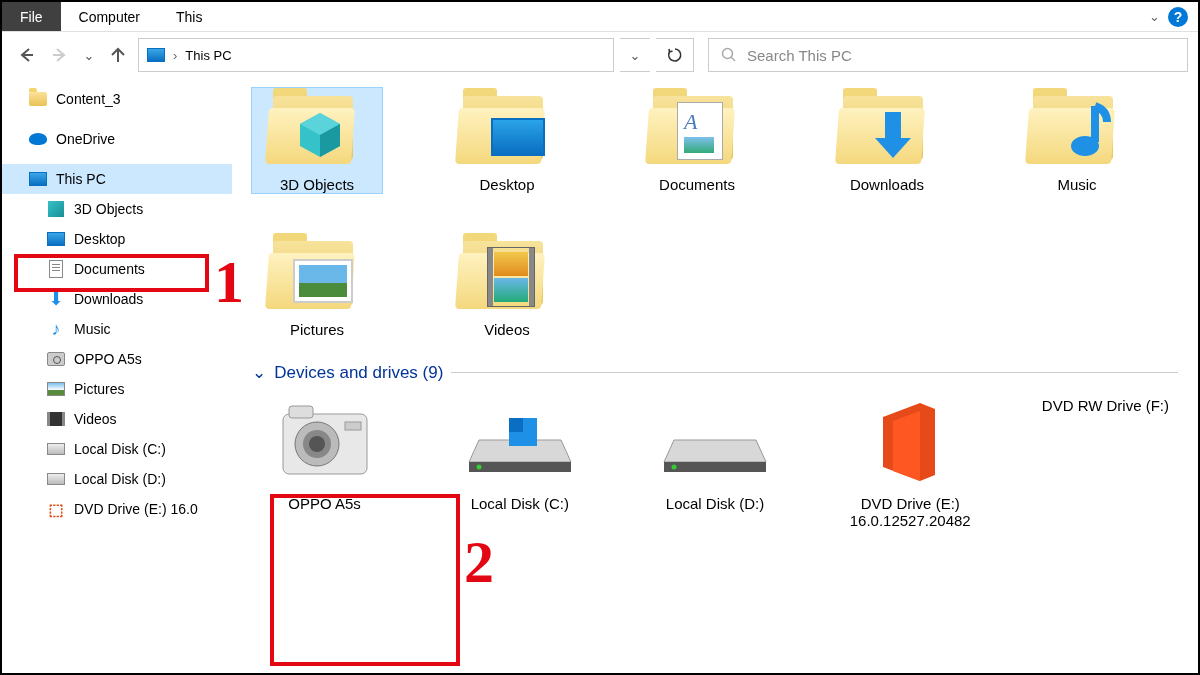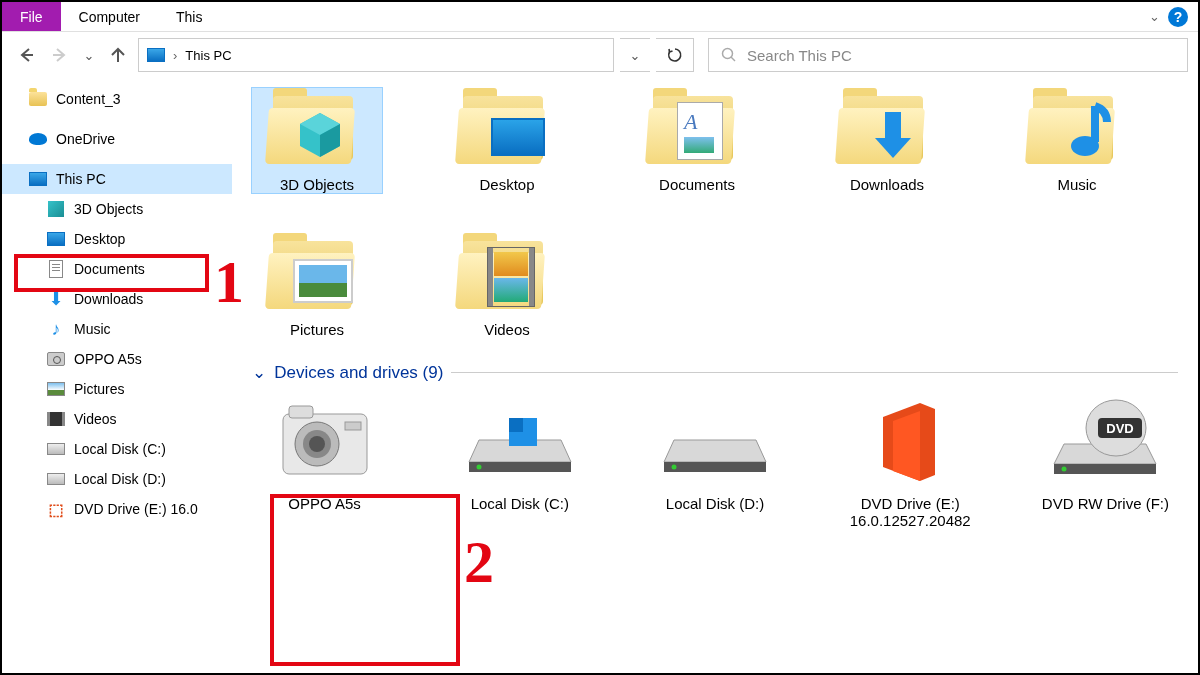--- a/index.html
+++ b/index.html
@@ -1,21 +1,21 @@
 <!DOCTYPE html>
 <html><head>
 <meta charset="utf-8">
 <style>
 * { box-sizing: border-box; margin: 0; padding: 0; }
 body { font-family: "Segoe UI", Tahoma, sans-serif; font-size: 13px; color: #000; background: #fff; width: 1200px; height: 675px; overflow: hidden; border: 2px solid #000; position: relative; }
 
 
 .menubar { height: 30px; display: flex; align-items: stretch; border-bottom: 1px solid #e0e0e0; }
 .menubar .tab { padding: 6px 18px; cursor: default; font-size: 14px; display: flex; align-items: center; }
-.menubar .tab.active { background: #a21caf; color: #fff; }
+.menubar .tab.active { background: #404040; color: #fff; }
 .menubar .spacer { flex: 1; }
 .menubar .rc { display: flex; align-items: center; padding-right: 10px; gap: 8px; }
 .help-icon { width: 20px; height: 20px; border-radius: 50%; background: #0078d7; color: #fff; display: flex; align-items: center; justify-content: center; font-weight: bold; font-size: 14px; }
 
 
 .navbar { height: 46px; display: flex; align-items: center; padding: 0 10px; gap: 6px; }
 .nav-btn { width: 28px; height: 28px; display: flex; align-items: center; justify-content: center; color: #555; }
 .nav-btn.disabled { color: #bbb; }
 .addr { flex: 1; height: 34px; border: 1px solid #ccc; display: flex; align-items: center; padding: 0 8px; gap: 8px; }
 .addr .pc-ic { width: 18px; height: 14px; background: linear-gradient(#3aa7e8,#0a6fc2); border: 1px solid #0a6fc2; }
@@ -365,28 +365,17 @@
         <div class="drive-ic">
           <svg width="90" height="90">
               <path d="M55 6 L70 12 L70 78 L55 84 L18 70 L18 20 Z" fill="#e64a19"></path>
               <path d="M55 6 L55 84 L28 74 L28 24 L55 14 Z" fill="#ff5722"></path>
             </svg>
         </div>
         <span>DVD Drive (E:) 16.0.12527.20482</span>
       </div>
 
       <div class="drive-tile">
-        <div class="drive-ic">
-          <svg width="110" height="88">
-              <polygon points="14,46 96,46 106,66 4,66" fill="#d8d8d8" stroke="#999"></polygon>
-              <polygon points="4,66 106,66 106,76 4,76" fill="#555"></polygon>
-              <ellipse cx="66" cy="30" rx="30" ry="28" fill="#ddd" stroke="#999"></ellipse>
-              <ellipse cx="66" cy="30" rx="8" ry="7" fill="#fff" stroke="#aaa"></ellipse>
-              <rect x="48" y="20" width="44" height="20" rx="4" fill="#333"></rect>
-              <text x="70" y="35" fill="#fff" font-size="13" font-weight="bold" text-anchor="middle">DVD</text>
-              <circle cx="14" cy="71" r="2.5" fill="#3c3"></circle>
-            </svg>
-        </div>
         <span>DVD RW Drive (F:)</span>
       </div>
     </div>
   </div>
 </div>
 
 </body></html>

